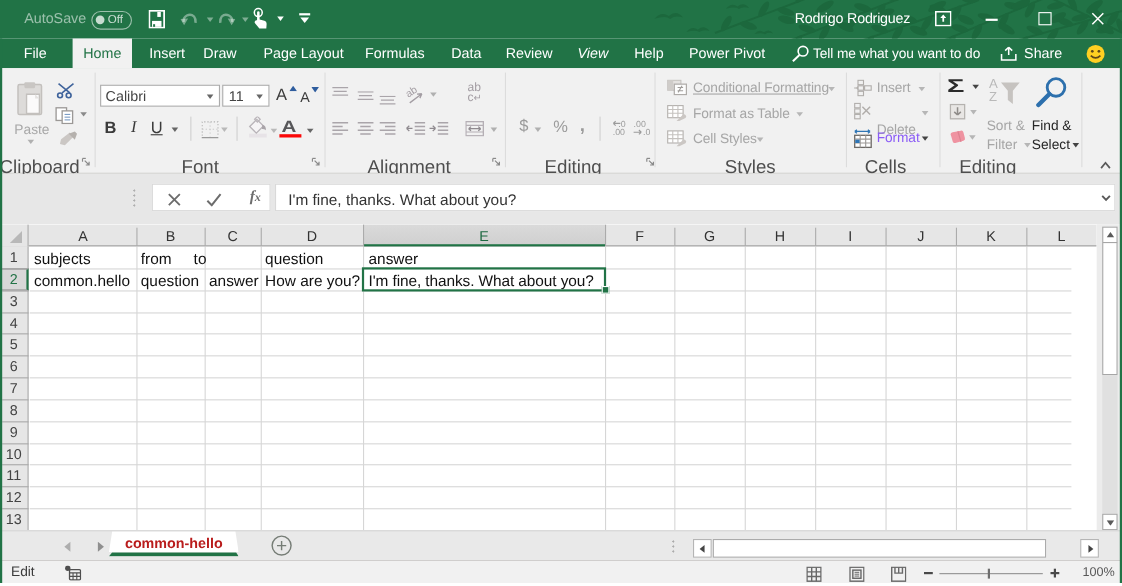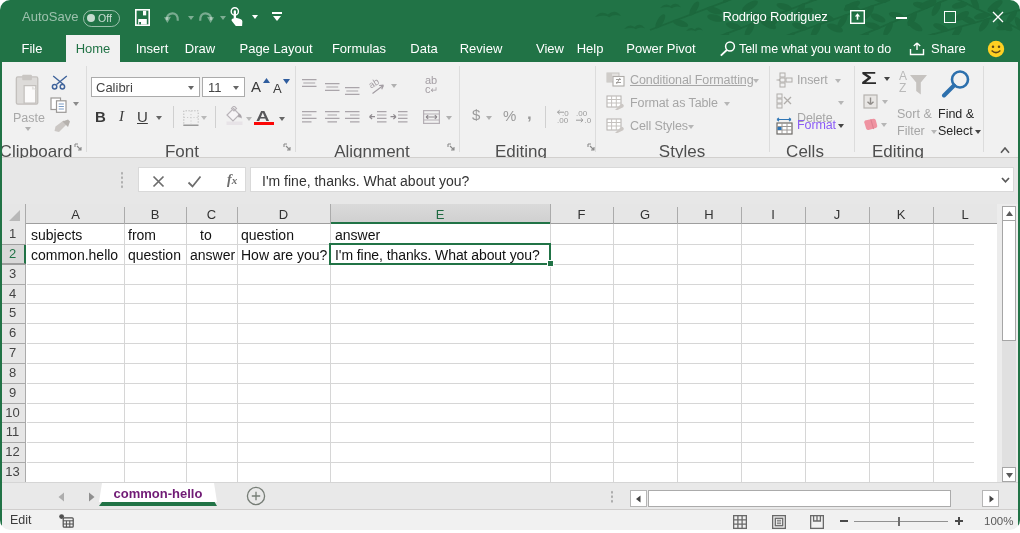--- a/index.html
+++ b/index.html
@@ -1,15 +1,15 @@
 <!DOCTYPE html>
 <html><head><meta charset="utf-8">
 <style>
 html,body{margin:0;padding:0;}
-#app{position:relative;width:1020px;height:530px;overflow:hidden;font-family:"Liberation Sans",sans-serif;background:#fff;border-radius:10px;-webkit-font-smoothing:antialiased;}
+#app{position:relative;width:1020px;height:530px;overflow:hidden;font-family:"Liberation Sans",sans-serif;background:#fff;-webkit-font-smoothing:antialiased;}
 .abs{position:absolute;}
 .ctr{transform:translateX(-50%);white-space:nowrap;}
 .tab{position:absolute;top:0;height:27px;line-height:27px;color:#fff;font-size:13px;transform:translateX(-50%);white-space:nowrap;}
 .glbl{position:absolute;top:80px;font-size:17px;color:#4e4e4e;transform:translateX(-50%);white-space:nowrap;}
 .vsep{position:absolute;top:66px;height:86px;width:1px;background:#dcdcdc;}
 .hdrcell{position:absolute;top:0;height:20px;line-height:21px;text-align:center;font-size:13px;color:#333;}
 .rowhdr{position:absolute;left:0;width:25px;text-align:center;font-size:13px;color:#444;}
 .gvl{position:absolute;top:224px;bottom:0;width:1px;background:#d6d6d6;}
 .ghl{position:absolute;left:27px;right:0;height:1px;background:#d6d6d6;}
 .celltxt{position:absolute;font-size:14px;color:#111;white-space:nowrap;}
@@ -131,21 +131,21 @@
 <div class="abs" style="left:0;top:35px;width:1020px;height:27px;background:#217346;">
   <div class="abs" style="left:66px;top:0;width:54px;height:27px;background:#f1f1f1;"></div>
   <div class="tab" style="left:32px;">File</div>
   <div class="tab" style="left:93px;color:#217346;">Home</div>
   <div class="tab" style="left:152px;">Insert</div>
   <div class="tab" style="left:200px;">Draw</div>
   <div class="tab" style="left:276px;">Page Layout</div>
   <div class="tab" style="left:359px;">Formulas</div>
   <div class="tab" style="left:424px;">Data</div>
   <div class="tab" style="left:481px;">Review</div>
-  <div class="tab" style="left:550px;">View</div>
+  <div class="tab" style="left:539px;font-style:italic;">View</div>
   <div class="tab" style="left:590px;">Help</div>
   <div class="tab" style="left:661px;">Power Pivot</div>
   <svg class="abs" style="left:716px;top:5px;" width="20" height="18" viewBox="0 0 20 18">
     <circle cx="14" cy="6.5" r="4.4" fill="none" stroke="#fff" stroke-width="1.5"></circle>
     <path d="M10.8 10 L4.8 15.7" stroke="#fff" stroke-width="1.8"></path>
   </svg>
   <div class="abs" style="left:739px;top:6.5px;font-size:12.5px;letter-spacing:-0.08px;color:#fff;">Tell me what you want to do</div>
   <svg class="abs" style="left:909px;top:6px;" width="17" height="15" viewBox="0 0 17 15">
     <path d="M1.5 8 V13.5 H14.5 V8" fill="none" stroke="#fff" stroke-width="1.4"></path>
     <path d="M8 9 V2 M8 2 L4.8 5 M8 2 L11.2 5" fill="none" stroke="#fff" stroke-width="1.4"></path>
@@ -489,21 +489,21 @@
   <div class="ghl" style="top:139px;right:23px;"></div>
   <div class="ghl" style="top:159px;right:23px;"></div>
   <div class="ghl" style="top:179px;right:23px;"></div>
   <div class="ghl" style="top:199px;right:23px;"></div>
   <div class="ghl" style="top:218px;right:23px;"></div>
   <div class="ghl" style="top:238px;right:23px;"></div>
   <div class="ghl" style="top:258px;right:23px;"></div>
 
   <div class="celltxt" style="left:31px;top:23px;">subjects</div>
   <div class="celltxt" style="left:128px;top:23px;">from</div>
-  <div class="celltxt" style="left:200px;top:23px;">to</div>
+  <div class="celltxt" style="left:176px;top:23px;">to</div>
   <div class="celltxt" style="left:241px;top:23px;">question</div>
   <div class="celltxt" style="left:335px;top:23px;">answer</div>
   <div class="celltxt" style="left:31px;top:43px;">common.hello</div>
   <div class="celltxt" style="left:128px;top:43px;">question</div>
   <div class="celltxt" style="left:190px;top:43px;">answer</div>
   <div class="celltxt" style="left:241px;top:43px;">How are you?</div>
   <div class="celltxt" style="left:335px;top:43px;letter-spacing:-0.08px;">I'm fine, thanks. What about you?</div>
 
   <div class="abs" style="left:329px;top:38.5px;width:222px;height:22px;border:2px solid #217346;box-sizing:border-box;"></div>
   <div class="abs" style="left:546.5px;top:56px;width:7px;height:7px;background:#217346;border:1.3px solid #fff;box-sizing:border-box;"></div>
@@ -526,21 +526,21 @@
 
 <div class="abs" style="left:0;top:482px;width:1020px;height:27px;background:#e9e9e9;border-top:1px solid #d5d5d5;box-sizing:border-box;">
   <svg class="abs" style="left:57px;top:9px;" width="9" height="10" viewBox="0 0 9 10">
         <path d="M7 0.5 L1.5 5 L7 9.5 Z" fill="#adadad"></path>
       </svg>
   <svg class="abs" style="left:87px;top:9px;" width="9" height="10" viewBox="0 0 9 10">
         <path d="M2 0.5 L7.5 5 L2 9.5 Z" fill="#8f8f8f"></path>
       </svg>
   <div class="abs" style="left:99px;top:0;width:118px;height:19px;background:#fff;clip-path:polygon(3px 0, calc(100% - 3px) 0, 100% 100%, 0 100%);"></div>
   <div class="abs" style="left:99px;top:19px;width:118px;height:4px;background:#217346;clip-path:polygon(3px 0, calc(100% - 2.4px) 0, 100% 100%, 0 100%);"></div>
-  <div class="abs ctr" style="left:158px;top:3px;font-size:13px;font-weight:bold;color:#701a75;">common-hello</div>
+  <div class="abs ctr" style="left:158px;top:3px;font-size:13px;font-weight:bold;color:#b91c1c;">common-hello</div>
   <svg class="abs" style="left:246px;top:3px;" width="20" height="20" viewBox="0 0 20 20">
     <circle cx="10" cy="10" r="8.6" fill="none" stroke="#767d76" stroke-width="1.3"></circle>
     <path d="M10 5.8 V14.2 M5.8 10 H14.2" stroke="#767d76" stroke-width="1.3"></path>
   </svg>
   <div class="abs" style="left:611px;top:7px;width:2px;height:14px;background-image:radial-gradient(circle, #a8a8a8 1px, transparent 1.1px);background-size:2px 4.5px;"></div>
   <div class="abs" style="left:630px;top:7px;width:17px;height:17px;background:#fff;border:1px solid #b5b5b5;box-sizing:border-box;">
     <svg class="abs" style="left:4px;top:3.5px;" width="7" height="8" viewBox="0 0 7 8">
           <path d="M5.5 0.5 L1 4 L5.5 7.5 Z" fill="#444"></path>
         </svg>
   </div>

